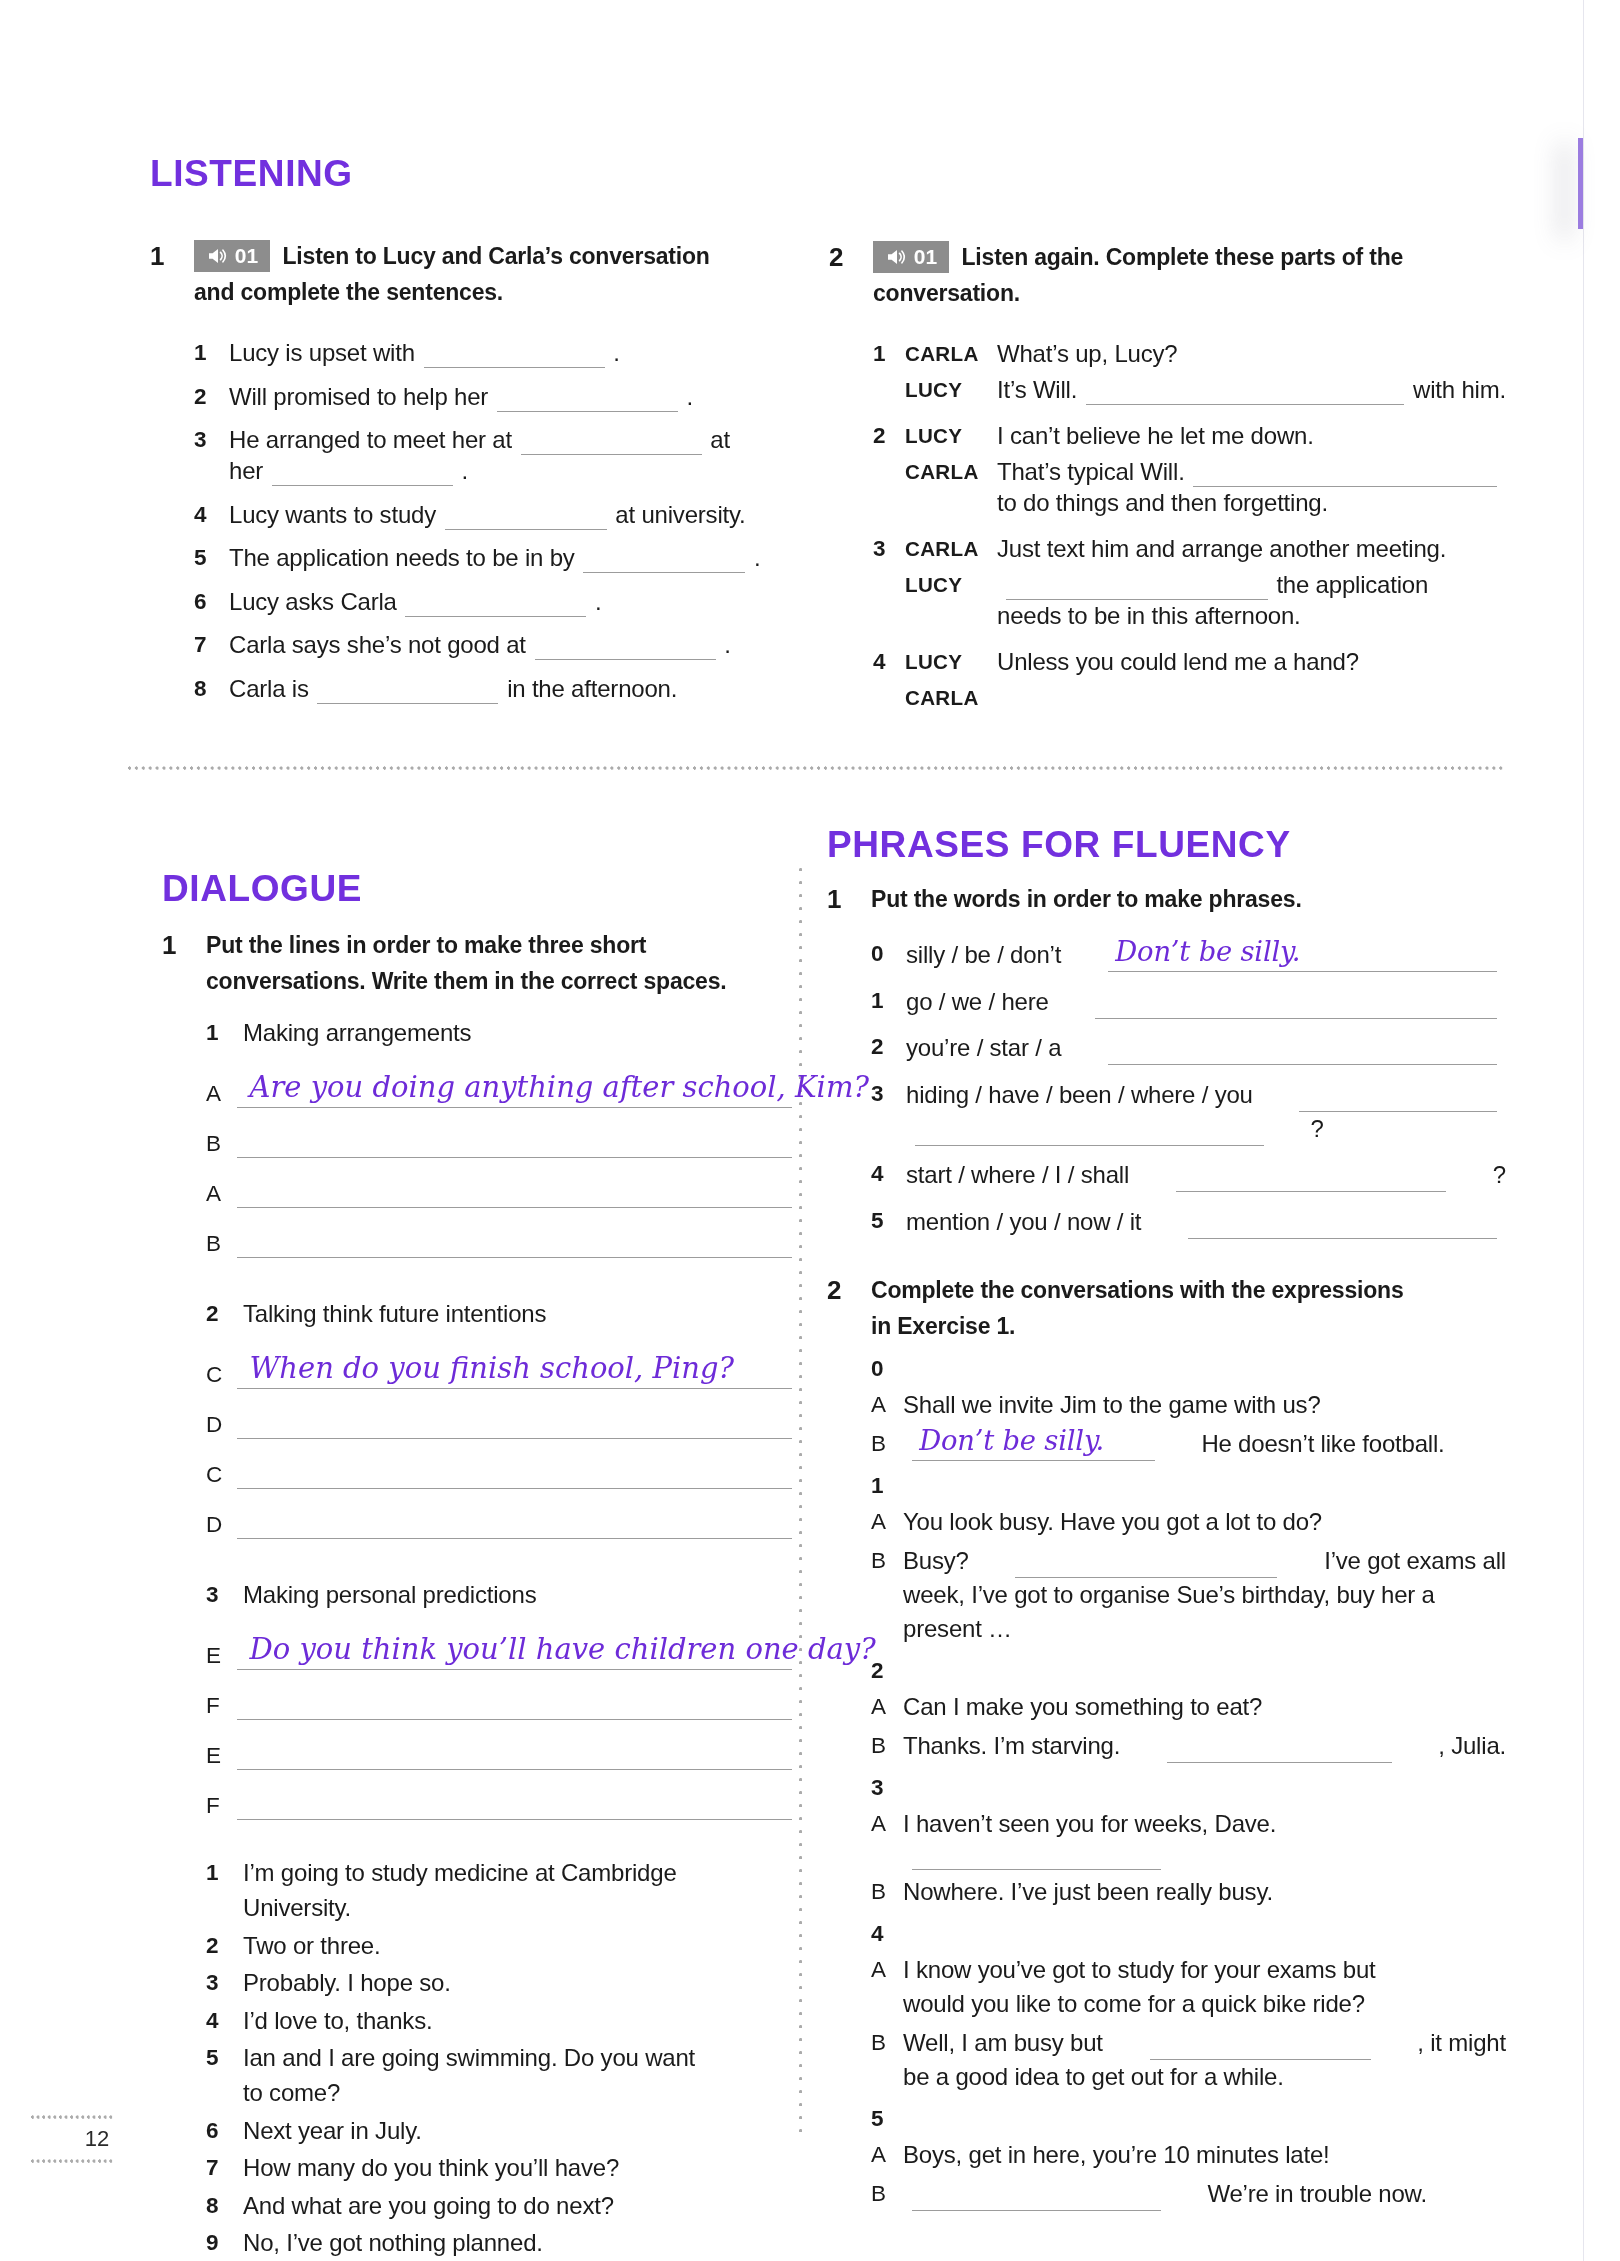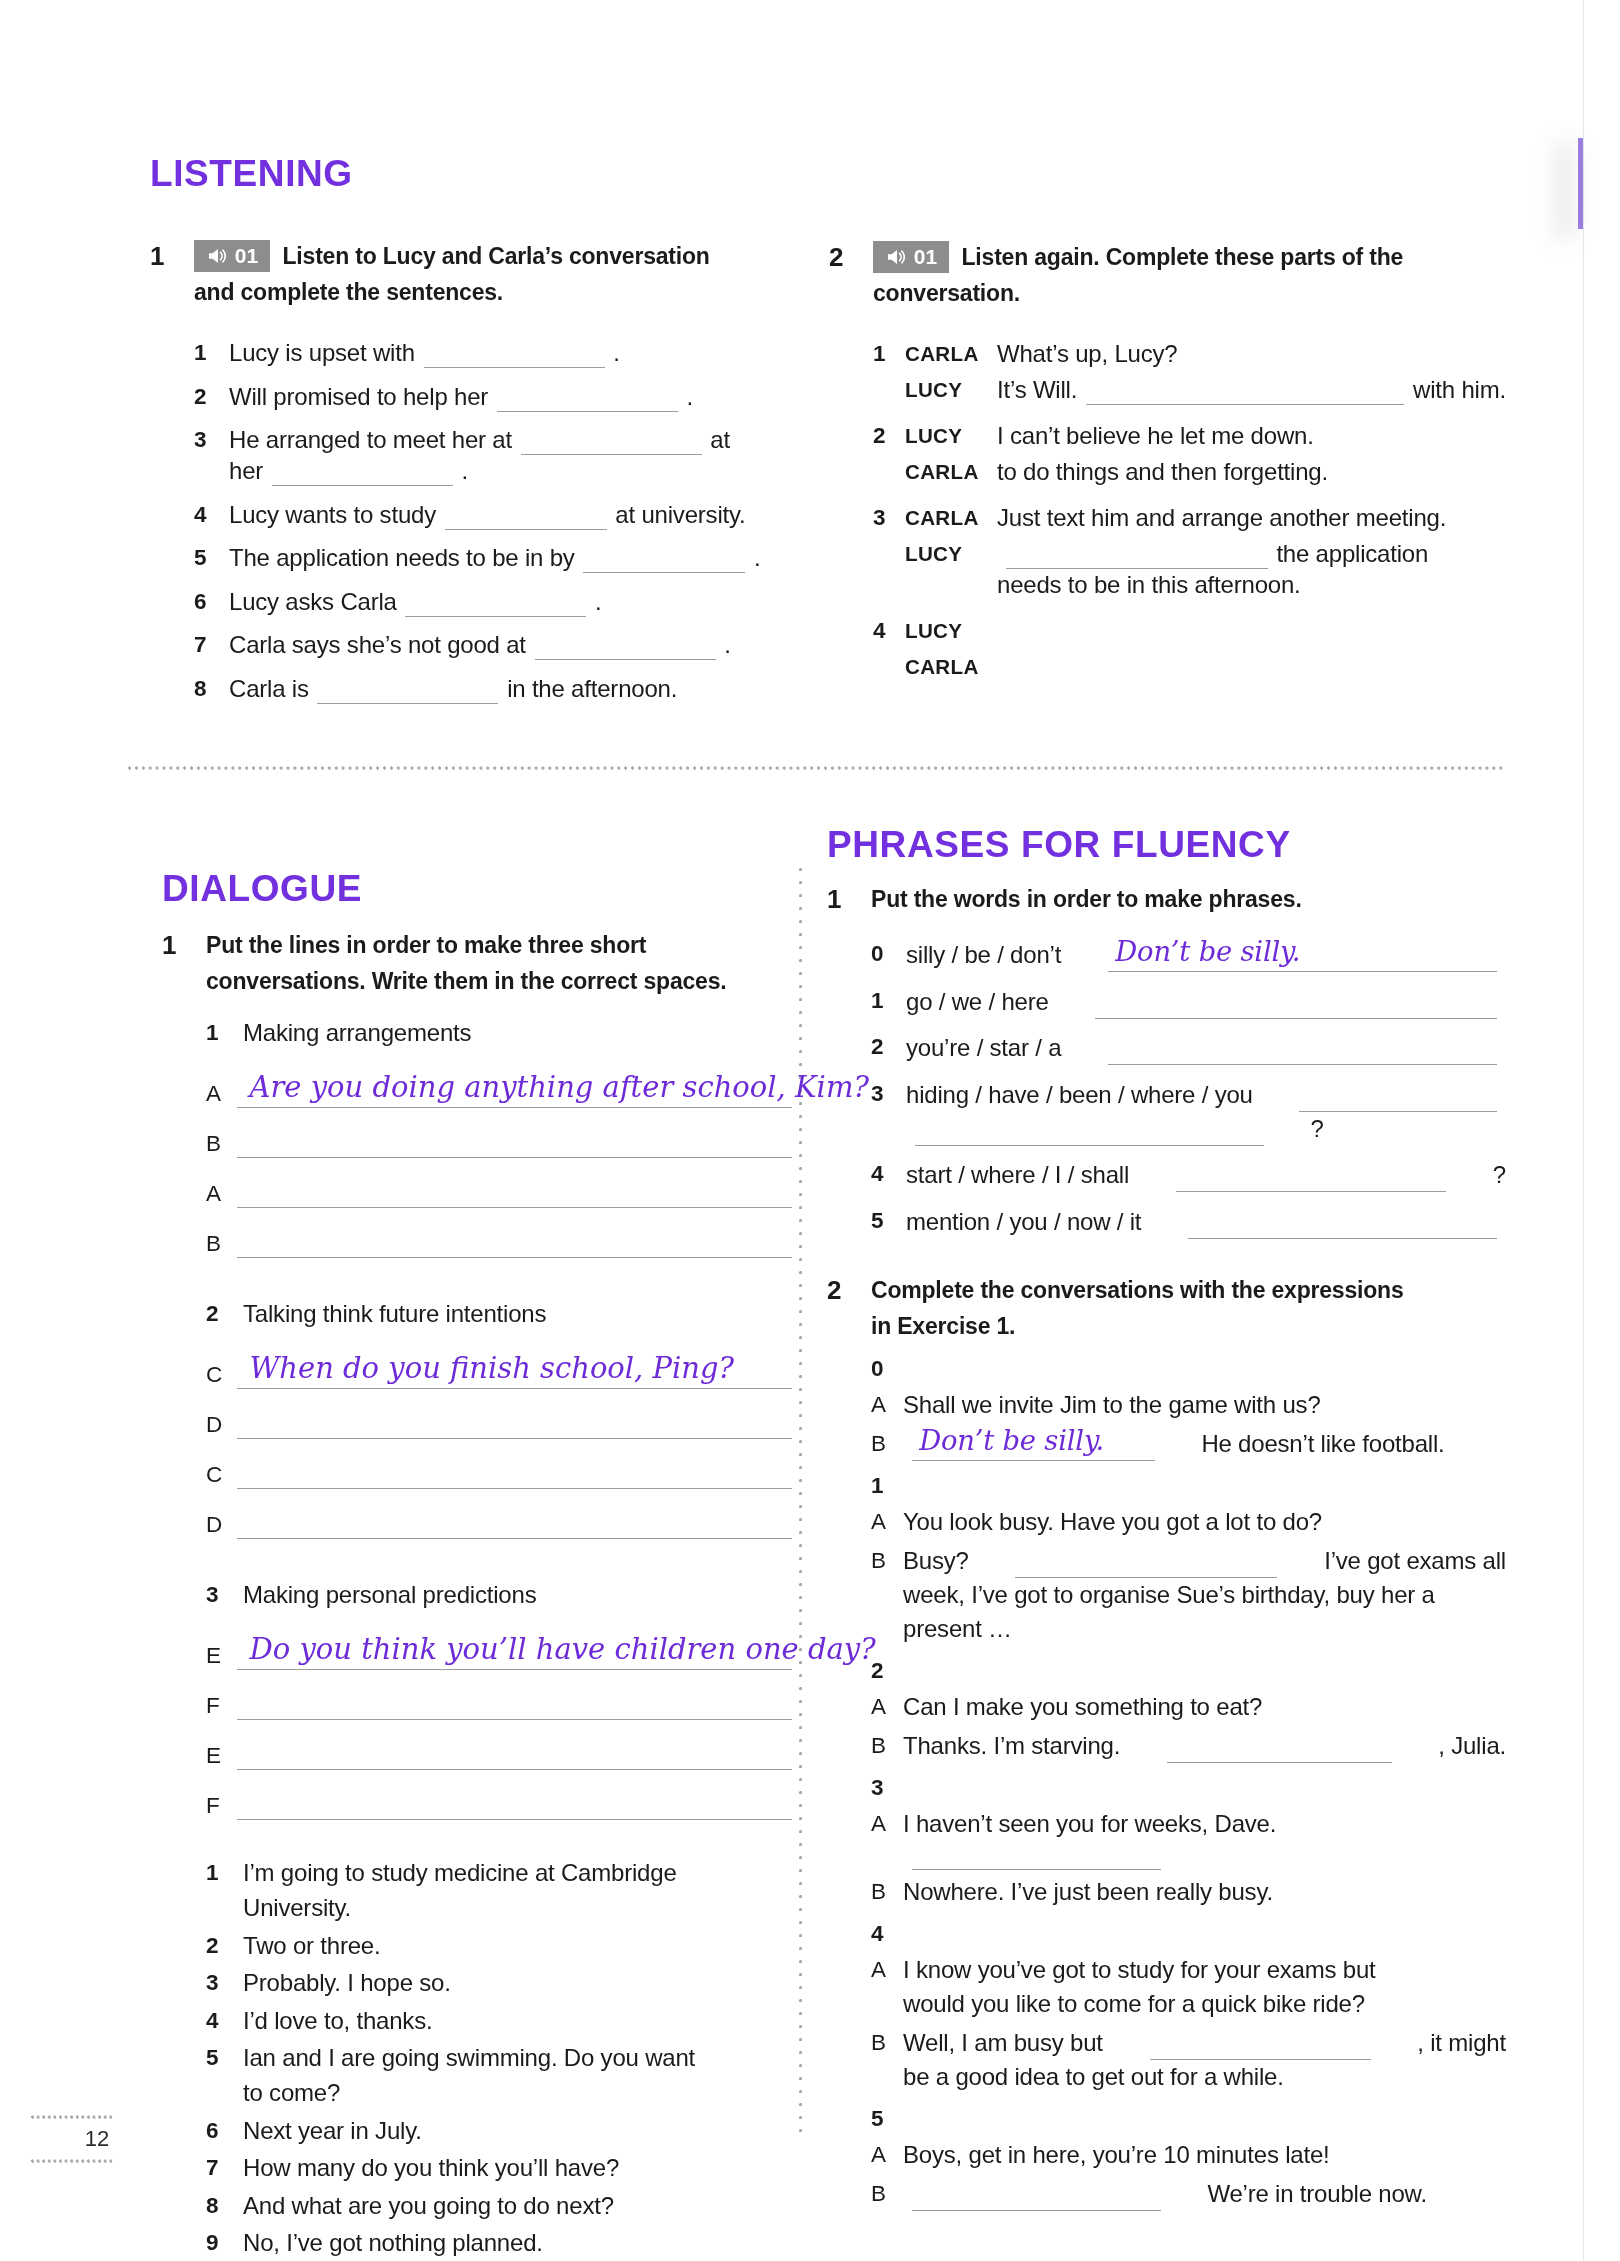--- a/index.html
+++ b/index.html
@@ -210,20 +210,21 @@
               <div class="turns">
                 <div class="turn">
                   <div class="speaker">LUCY</div>
                   <div class="turn-lines">
                     <div class="fline"><span class="t">I can’t believe he let me down.</span></div>
                   </div>
                 </div>
                 <div class="turn">
                   <div class="speaker">CARLA</div>
                   <div class="turn-lines">
+                    <div class="fline"><span class="t">That’s typical Will.</span><span class="blank flex"></span></div>
                     <div class="fline"><span class="t">to do things and then forgetting.</span></div>
                   </div>
                 </div>
               </div>
             </div>
             <div class="l2-item">
               <div class="item-num">3</div>
               <div class="turns">
                 <div class="turn">
                   <div class="speaker">CARLA</div>
@@ -238,20 +239,23 @@
                     <div class="fline"><span class="t">needs to be in this afternoon.</span></div>
                   </div>
                 </div>
               </div>
             </div>
             <div class="l2-item">
               <div class="item-num">4</div>
               <div class="turns">
                 <div class="turn">
                   <div class="speaker">LUCY</div>
+                  <div class="turn-lines">
+                    <div class="fline"><span class="t">Unless you could lend me a hand?</span></div>
+                  </div>
                 </div>
                 <div class="turn">
                   <div class="speaker">CARLA</div>
                 </div>
               </div>
             </div>
           </div>
       </div>
     </div>
   </section>

